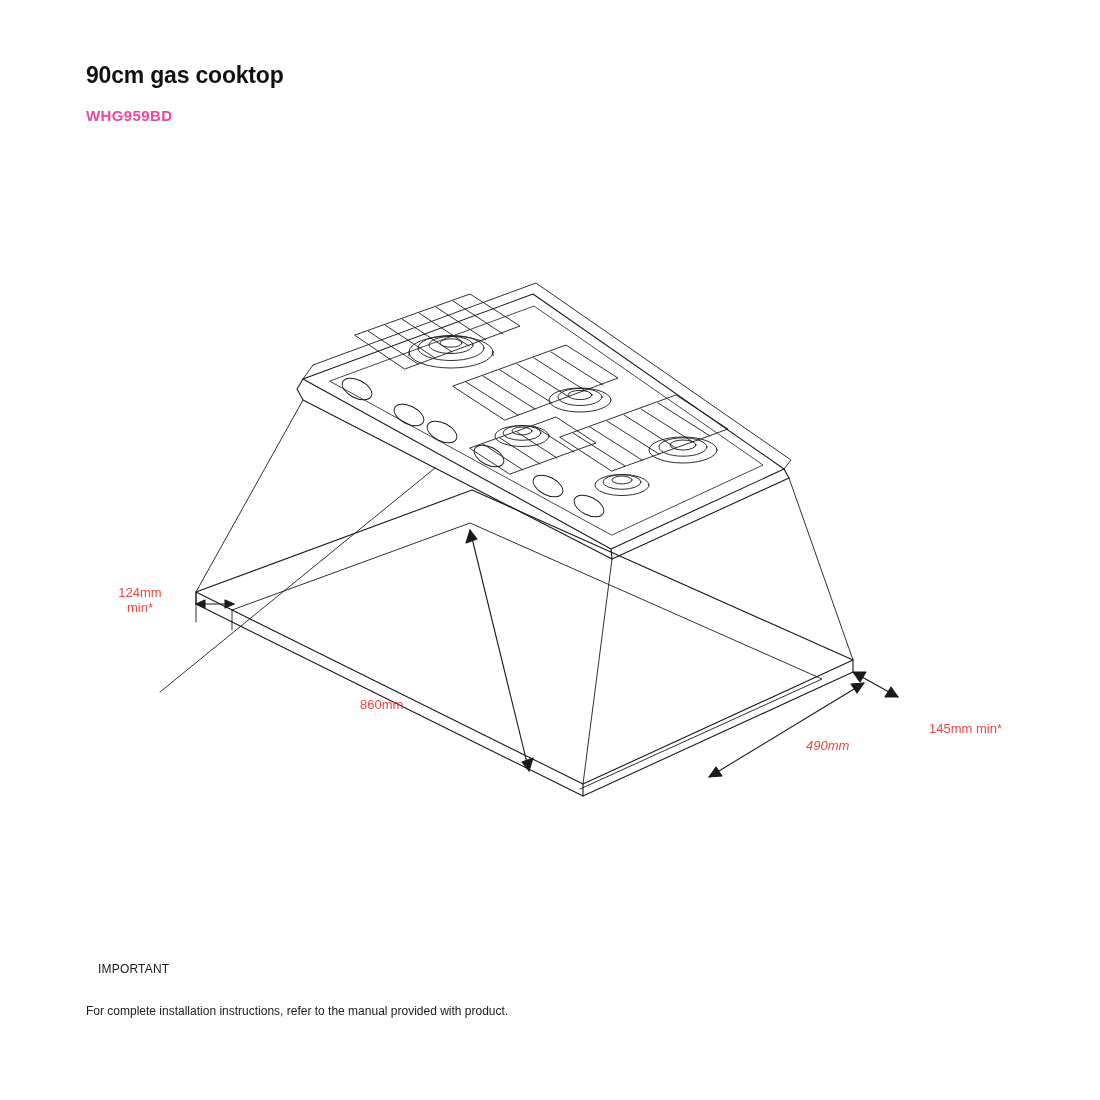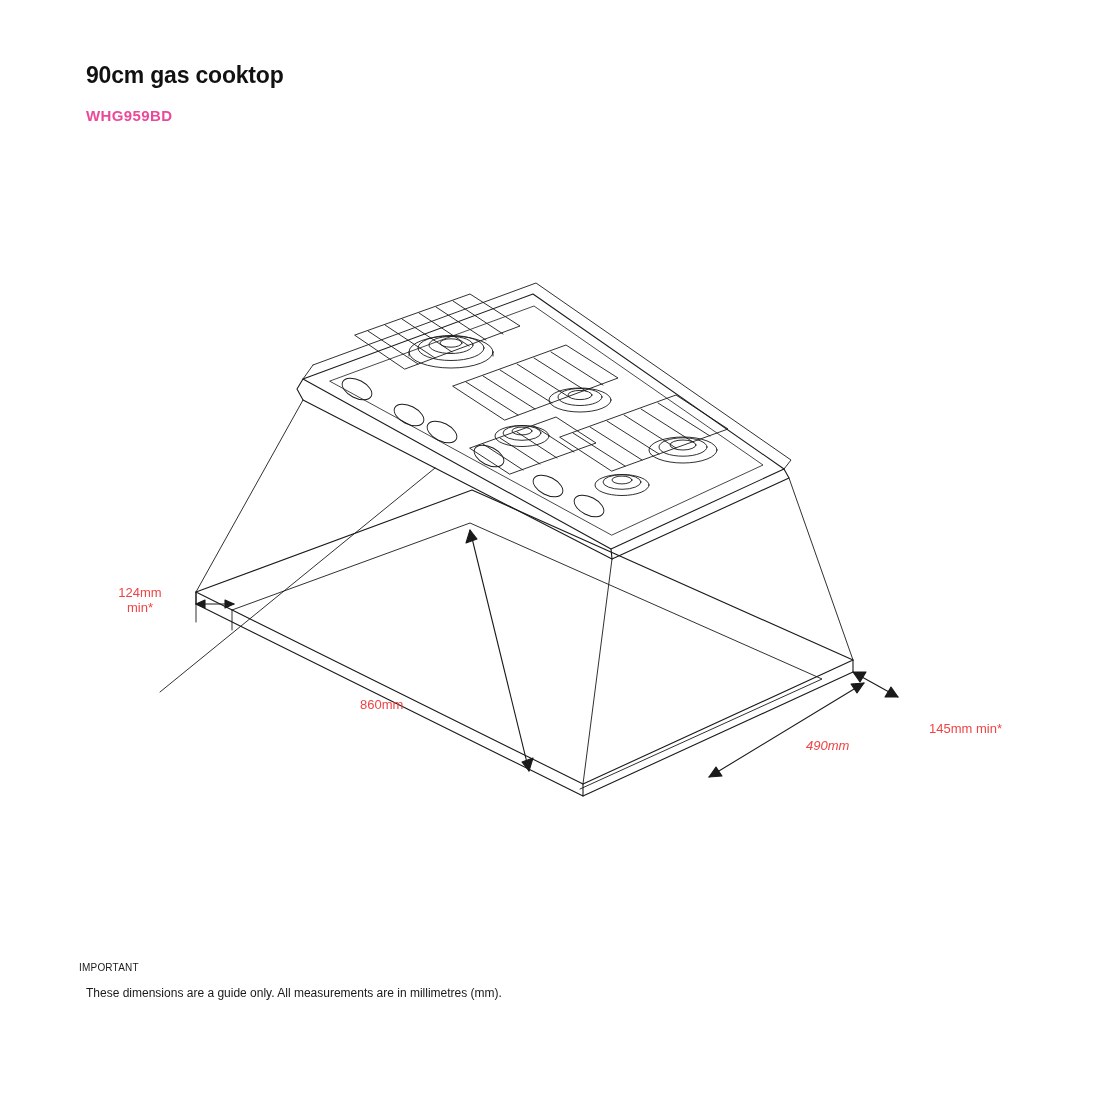--- a/index.html
+++ b/index.html
@@ -40,23 +40,23 @@
   }
   .diagram {
     position: absolute;
     left: 0;
     top: 0;
     width: 1100px;
     height: 1100px;
   }
   .footer-head {
     position: absolute;
-    left: 79px;
+    left: 98px;
     top: 962px;
-    font-size: 10px;
+    font-size: 12px;
     letter-spacing: 0.2px;
     color: #1a1a1a;
   }
   .footer-line1 {
     position: absolute;
     left: 86px;
     top: 986px;
     font-size: 12px;
     color: #1a1a1a;
   }
@@ -219,15 +219,15 @@
 min*</div>
 
   <div class="dim-label" style="left:340px; top:698px;margin-left:20px;">860mm</div>
 
   <div class="dim-label" style="left:806px; top:739px;font-style:italic;">490mm</div>
 
   <div class="dim-label" style="left:929px; top:690px;margin-top:32px;">145mm min*</div>
 
 
   <div class="footer-head">IMPORTANT</div>
-  <div class="footer-line1">These dimensions are a guide only. All measurements are in millimetres (mm).</div>
+  <div class="footer-line2">For complete installation instructions, refer to the manual provided with product.</div>
 
 </div>
 
 </body></html>

